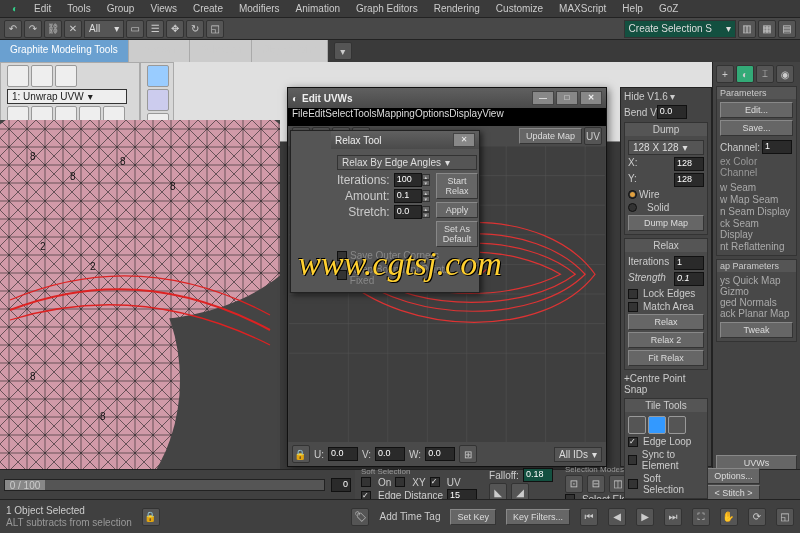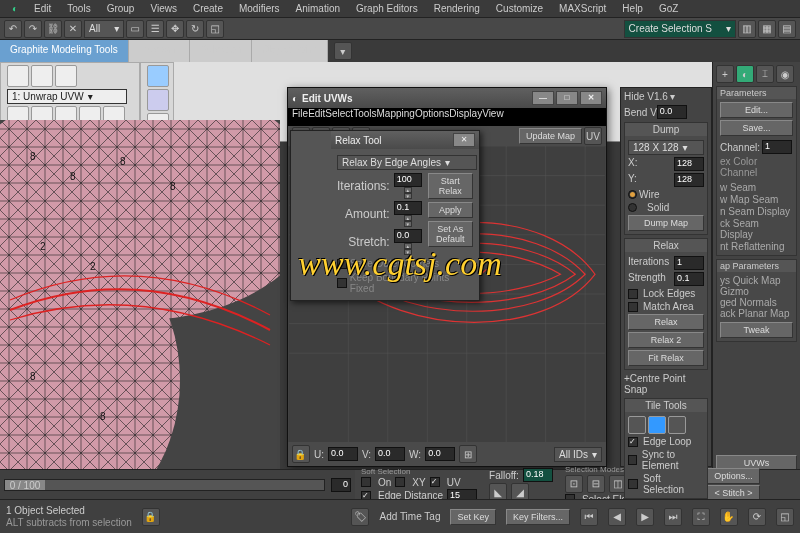--- a/index.html
+++ b/index.html
@@ -46,21 +46,21 @@
 .cmd-section { background: #484848; border: 1px solid #333; padding: 3px; }
 .cmd-section h4 { background: #555; margin: -3px -3px 3px -3px; padding: 1px 3px; font-weight: normal; font-size: 9px; }
 .bottom-opts { position: absolute; left: 355px; bottom: 34px; right: 0; height: 30px; background: #444; display: flex; align-items: center; padding: 2px 6px; gap: 12px; border-top: 1px solid #222; font-size: 9px; }
 .opt-group { display: flex; flex-direction: column; gap: 1px; }
 .opt-group .title { color: #999; font-size: 8px; }
 .opt-group .row { display: flex; align-items: center; gap: 4px; }
 .radio { width: 9px; height: 9px; border-radius: 50%; background: #333; border: 1px solid #111; display: inline-block; }
 .radio.on::after { content: ""; display: block; width: 5px; height: 5px; background: #e0a040; border-radius: 50%; margin: 1px; }
 .watermark { position: absolute; left: 50%; top: 245px; transform: translateX(-50%); font-family: Georgia, serif; font-size: 34px; font-style: italic; color: #ffd030; text-shadow: 1px 1px 0 #000, -1px -1px 0 #000; z-index: 30; pointer-events: none; }
 .dropdown { background: #555; border: 1px solid #333; padding: 1px 4px; display: inline-flex; align-items: center; gap: 4px; font-size: 9px; color: #ddd; }
-.spinbox { display: inline-flex; align-items: center; flex-direction: column; }
+.spinbox { display: inline-flex; align-items: center; }
 .spinbox .numbox { width: 28px; }
 .spinbox .arrows { display: flex; flex-direction: column; }
 .spinbox .arrows span { width: 8px; height: 6px; background: #666; border: 1px solid #333; font-size: 5px; line-height: 4px; text-align: center; }
 </style>
 </head>
 <body>
 
 <div class="menubar">
   <span style="color:#3c8;">◐</span>
   <span>Edit</span>
@@ -332,21 +332,21 @@
         <span>Solid</span>
       </div>
     <button class="gbtn">Dump Map</button>
   </div>
   <div class="panel-section">
     <div class="panel-header">Relax</div>
     <div style="display:flex;justify-content:space-between;">
         <span>Iterations</span>
         <span class="numbox">1</span>
       </div>
-    <div style="display:flex;justify-content:space-between;">
+    <div style="display:flex;justify-content:space-between;font-style:italic;">
         <span>Strength</span>
         <span class="numbox">0.1</span>
       </div>
     <div style="display:flex;align-items:center;gap:2px;">
         <span class="checkbox"></span>
         <span>Lock Edges</span>
       </div>
     <div style="display:flex;align-items:center;gap:2px;">
         <span class="checkbox"></span>
         <span>Match Area</span>

